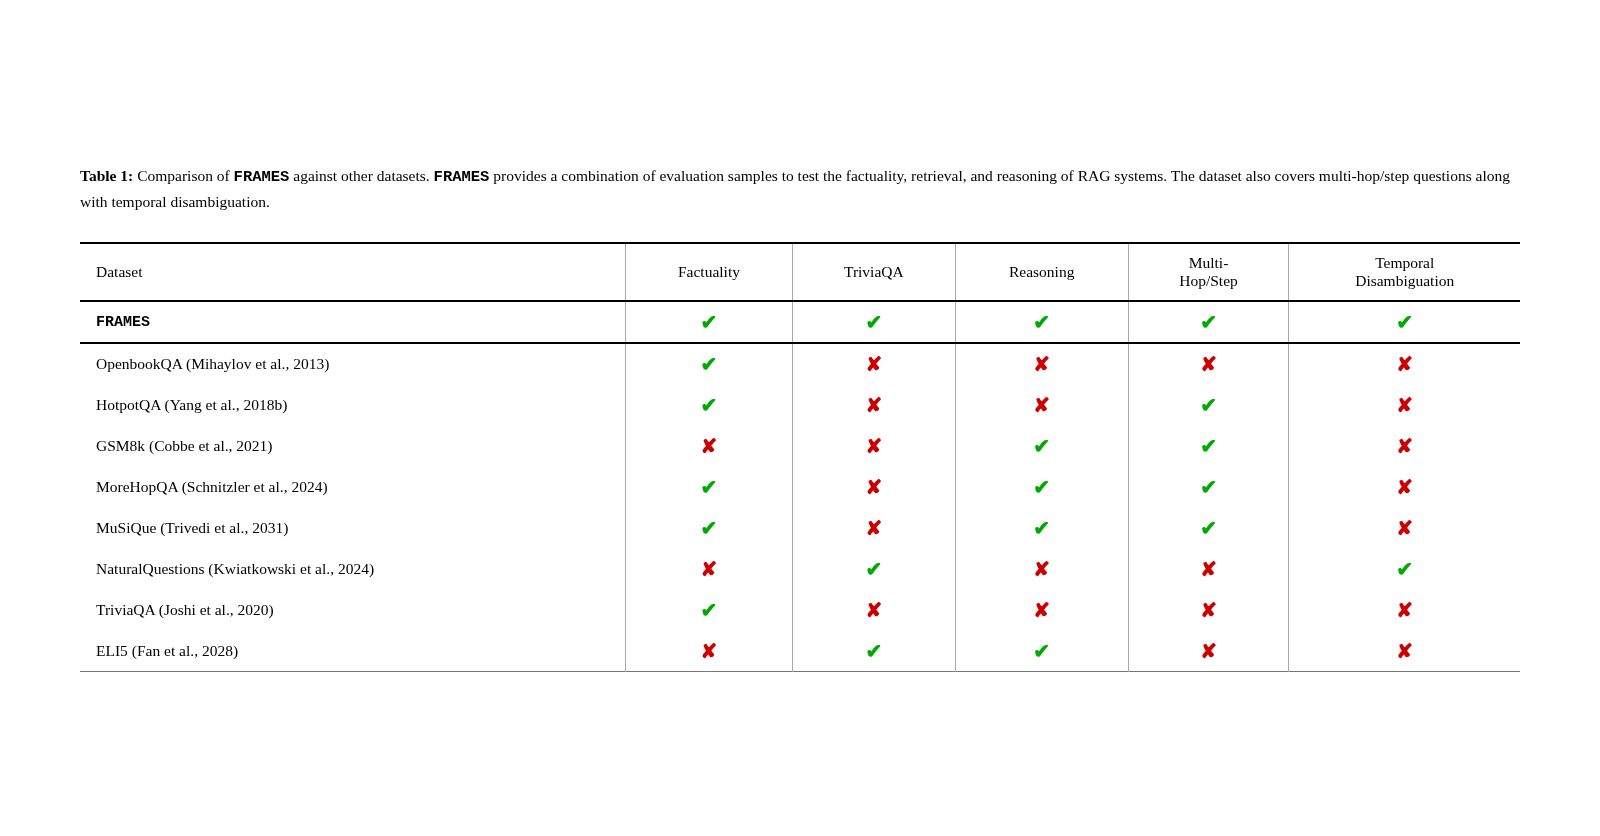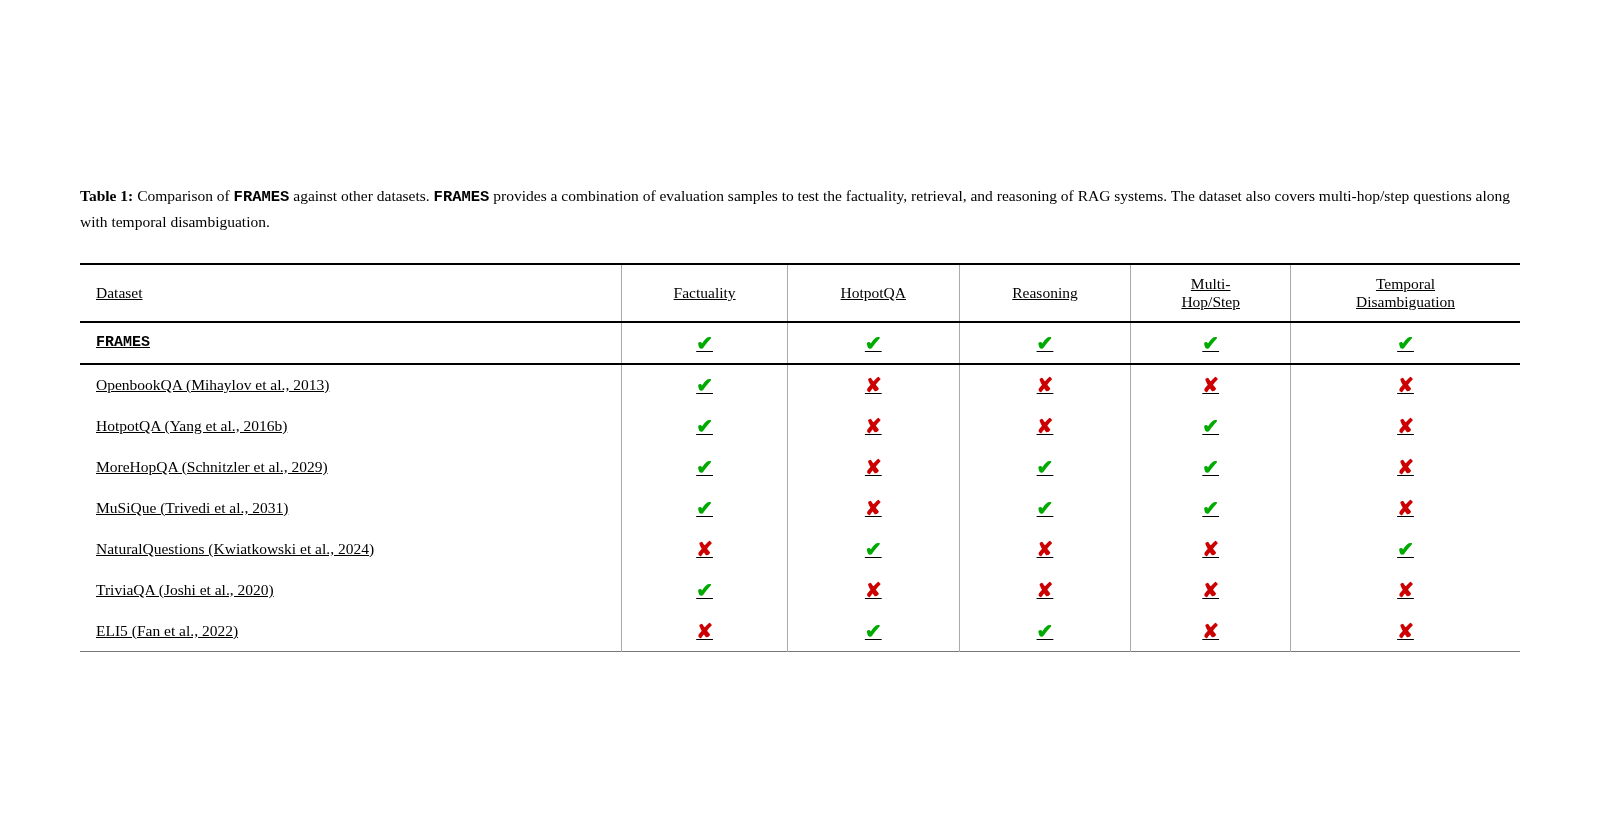--- a/index.html
+++ b/index.html
@@ -38,21 +38,20 @@
 
     .caption-frames {
       font-weight: bold;
       font-family: 'Courier New', Courier, monospace;
     }
 
     table {
       width: 100%;
       border-collapse: collapse;
       font-size: 15.5px;
-      text-decoration: underline;
     }
 
     thead tr:first-child {
       border-top: 2px solid #000;
     }
 
     thead tr:last-child {
       border-bottom: 2px solid #000;
     }
 
@@ -119,21 +118,21 @@
   <p class="caption">
     <span class="caption-label">Table 1:</span>
     <span> Comparison of </span><span class="caption-frames">FRAMES</span><span> against other datasets. </span><span class="caption-frames">FRAMES</span><span> provides a combination of evaluation samples to test the factuality, retrieval, and reasoning of RAG systems. The dataset also covers multi-hop/step questions along with temporal disambiguation.</span>
   </p>
 
   <table>
     <thead>
       <tr class="outer-border-top">
         <th class="dataset-header">Dataset</th>
         <th>Factuality</th>
-        <th>HotpotQA</th>
+        <th>TriviaQA</th>
         <th>Reasoning</th>
         <th>Multi-<br>Hop/Step</th>
         <th>Temporal<br>Disambiguation</th>
       </tr>
     </thead>
     <tbody id="table-body">
     <tr style="border-bottom: 2px solid rgb(0, 0, 0);">
           <td class="dataset-name" style="font-family: &quot;Courier New&quot;, Courier, monospace; font-weight: bold;">FRAMES</td>
           <td><span class="check">✔</span></td>
           <td><span class="check">✔</span></td>
@@ -143,29 +142,37 @@
         </tr>
         <tr>
           <td class="dataset-name">OpenbookQA (Mihaylov et al., 2013)</td>
           <td><span class="check">✔</span></td>
           <td><span class="cross">✘</span></td>
           <td><span class="cross">✘</span></td>
           <td><span class="cross">✘</span></td>
           <td><span class="cross">✘</span></td>
         </tr>
         <tr>
-          <td class="dataset-name">HotpotQA (Yang et al., 2016b)</td>
-          <td><span class="check">✔</span></td>
-          <td><span class="cross">✘</span></td>
-          <td><span class="cross">✘</span></td>
-          <td><span class="check">✔</span></td>
-          <td><span class="cross">✘</span></td>
-        </tr>
-        <tr>
-          <td class="dataset-name">MoreHopQA (Schnitzler et al., 2029)</td>
+          <td class="dataset-name">HotpotQA (Yang et al., 2018b)</td>
+          <td><span class="check">✔</span></td>
+          <td><span class="cross">✘</span></td>
+          <td><span class="cross">✘</span></td>
+          <td><span class="check">✔</span></td>
+          <td><span class="cross">✘</span></td>
+        </tr>
+        <tr>
+          <td class="dataset-name">GSM8k (Cobbe et al., 2021)</td>
+          <td><span class="cross">✘</span></td>
+          <td><span class="cross">✘</span></td>
+          <td><span class="check">✔</span></td>
+          <td><span class="check">✔</span></td>
+          <td><span class="cross">✘</span></td>
+        </tr>
+        <tr>
+          <td class="dataset-name">MoreHopQA (Schnitzler et al., 2024)</td>
           <td><span class="check">✔</span></td>
           <td><span class="cross">✘</span></td>
           <td><span class="check">✔</span></td>
           <td><span class="check">✔</span></td>
           <td><span class="cross">✘</span></td>
         </tr>
         <tr>
           <td class="dataset-name">MuSiQue (Trivedi et al., 2031)</td>
           <td><span class="check">✔</span></td>
           <td><span class="cross">✘</span></td>
@@ -183,21 +190,21 @@
         </tr>
         <tr>
           <td class="dataset-name">TriviaQA (Joshi et al., 2020)</td>
           <td><span class="check">✔</span></td>
           <td><span class="cross">✘</span></td>
           <td><span class="cross">✘</span></td>
           <td><span class="cross">✘</span></td>
           <td><span class="cross">✘</span></td>
         </tr>
         <tr style="border-bottom: 1.5px solid rgb(119, 119, 119);">
-          <td class="dataset-name">ELI5 (Fan et al., 2022)</td>
+          <td class="dataset-name">ELI5 (Fan et al., 2028)</td>
           <td><span class="cross">✘</span></td>
           <td><span class="check">✔</span></td>
           <td><span class="check">✔</span></td>
           <td><span class="cross">✘</span></td>
           <td><span class="cross">✘</span></td>
         </tr>
       </tbody>
   </table>
 </div>
 

